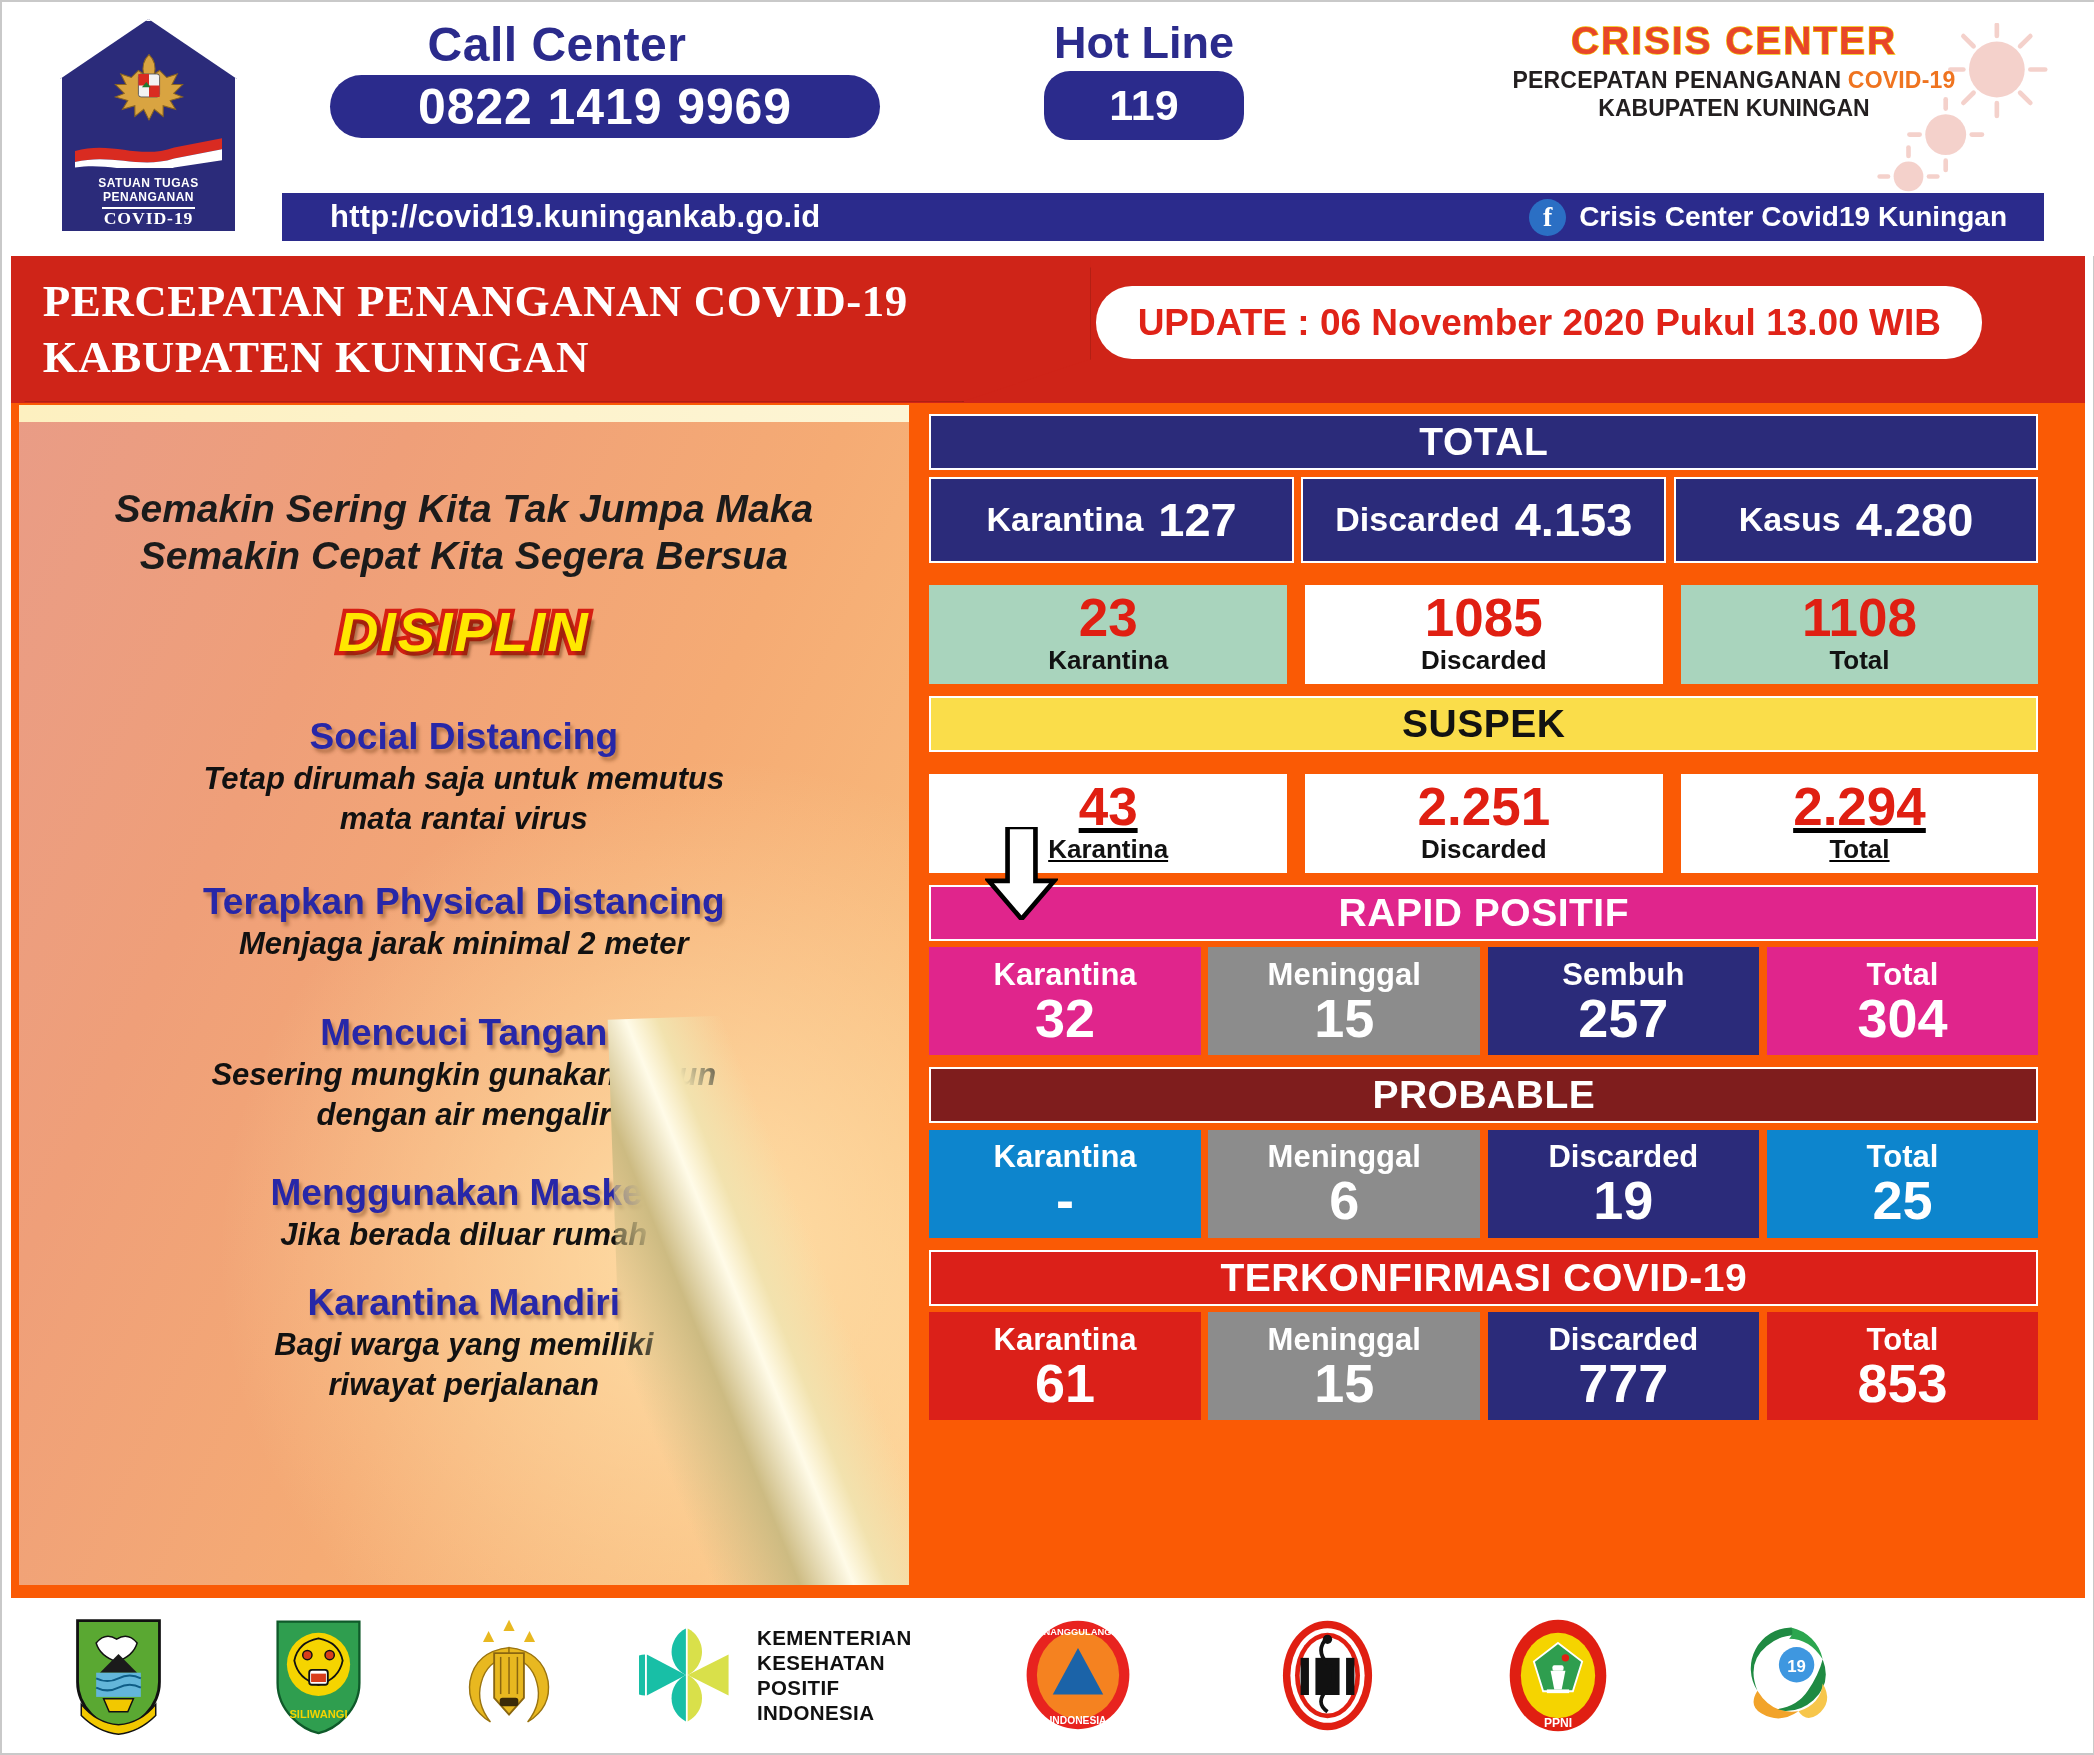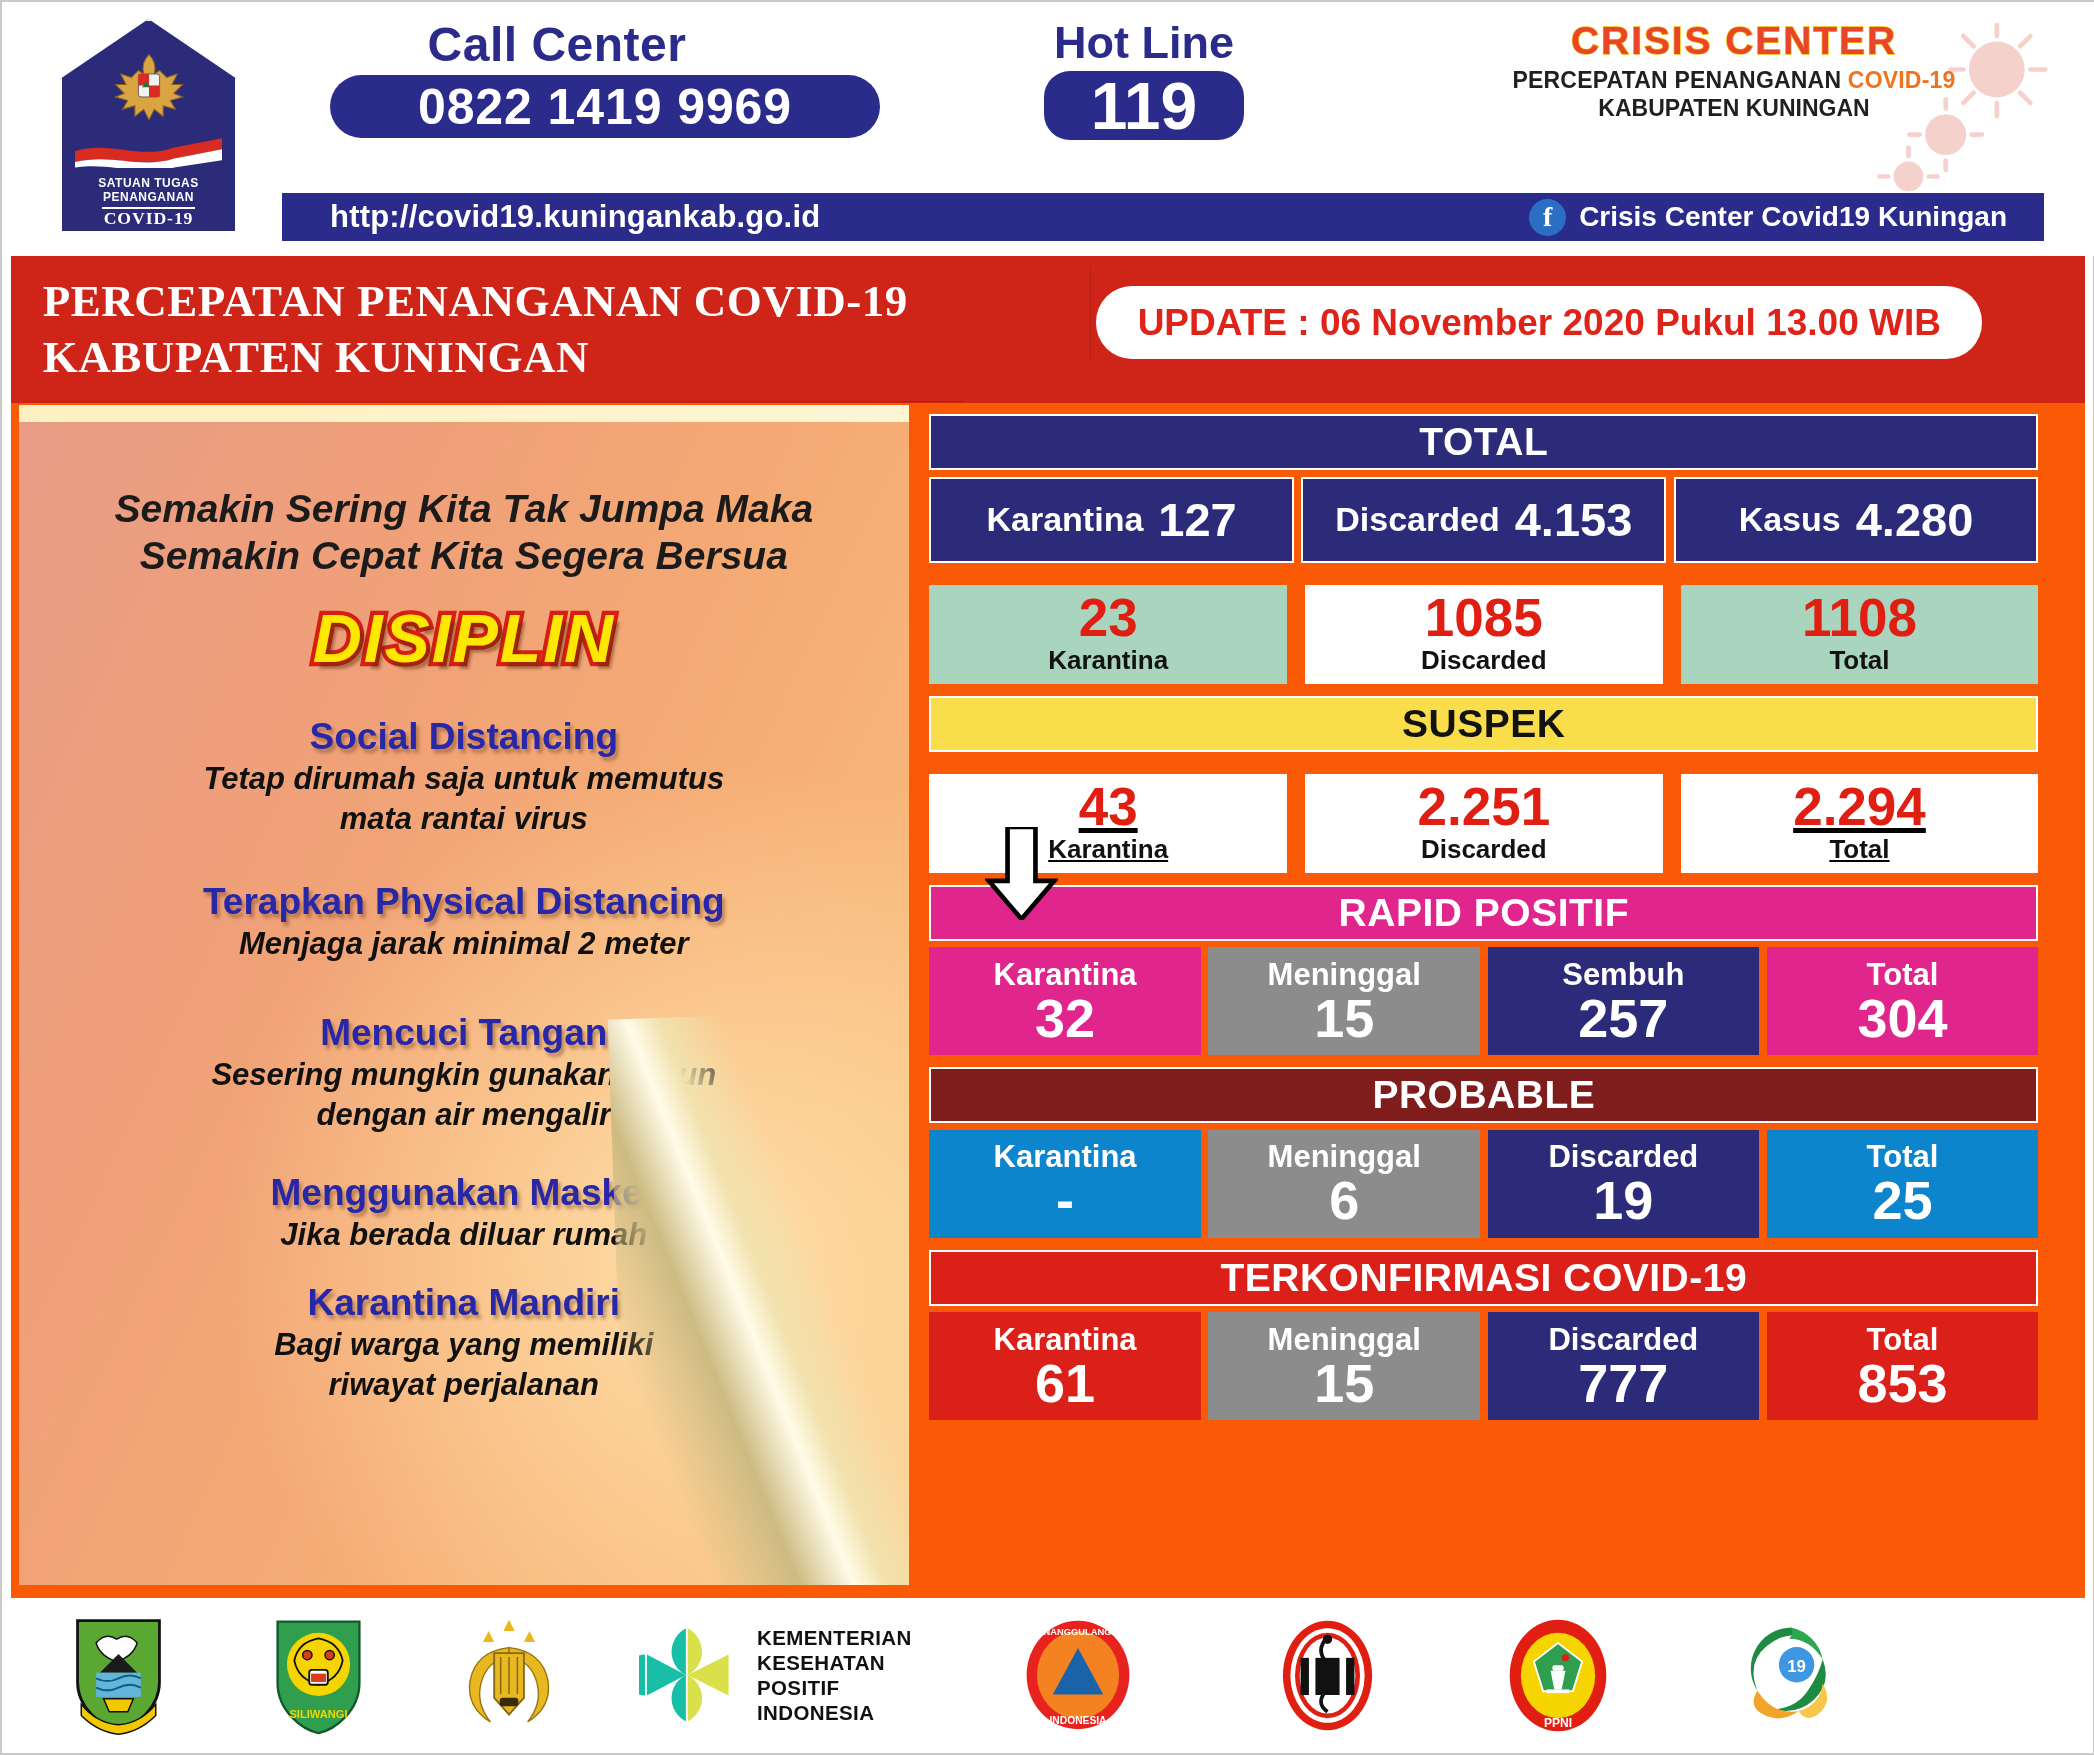--- a/index.html
+++ b/index.html
@@ -65,21 +65,21 @@
   }
   .hl-label {
     position: absolute; left: 988px; top: 15px; width: 308px;
     text-align: center;
     font-size: 45px; font-weight: bold; color: #2b2b8c;
   }
   .hl-pill {
     position: absolute; left: 1042px; top: 69px;
     width: 200px; height: 69px;
     background: #2b2b8c; border-radius: 26px;
-    color: #ffffff; font-size: 66px; font-weight: bold;
+    color: #ffffff; font-size: 43px; font-weight: bold;
     display: flex; align-items: center; justify-content: center;
   }
 
   .crisis-block {
     position: absolute; left: 1443px; top: 17px; width: 578px; text-align: center;
   }
   .crisis-title {
     font-size: 39px; font-weight: bold; letter-spacing: 1.9px;
     color: #e8452a;
     -webkit-text-stroke: 1.4px #f0c000;
@@ -177,21 +177,21 @@
   }
   .quote {
     position: absolute; left: 0; top: 80px; width: 890px;
     text-align: center;
     font-size: 39px; font-style: italic; font-weight: bold;
     color: #1b1b1b; line-height: 47px;
   }
   .disiplin {
     position: absolute; left: 0; top: 194px; width: 890px;
     text-align: center;
-    font-size: 68px; font-weight: bold; font-style: italic;
+    font-size: 56px; font-weight: bold; font-style: italic;
     color: #ffe800;
     -webkit-text-stroke: 8.4px #d61f12;
     paint-order: stroke fill;
     letter-spacing: 1.9px;
     text-shadow: 5.6px 6.5px 2.8px rgba(80,40,10,.42);
   }
   .rule-item { position: absolute; left: 0; width: 890px; text-align: center; }
   .rule-title {
     font-size: 37px; font-weight: bold; color: #2727a8;
     text-shadow: 2.8px 3.7px 3.7px rgba(110,60,20,.45);

